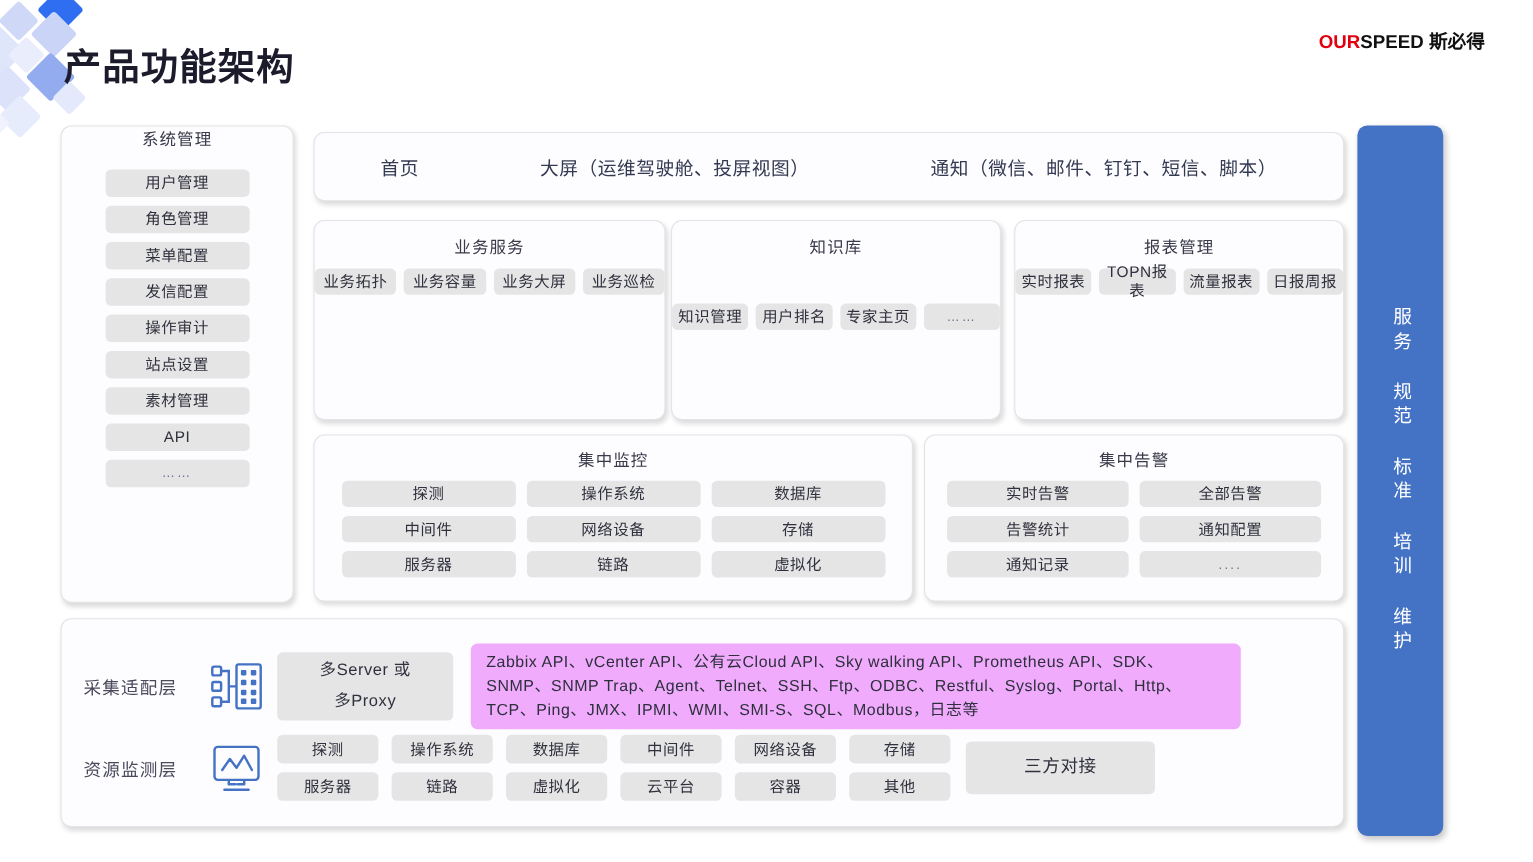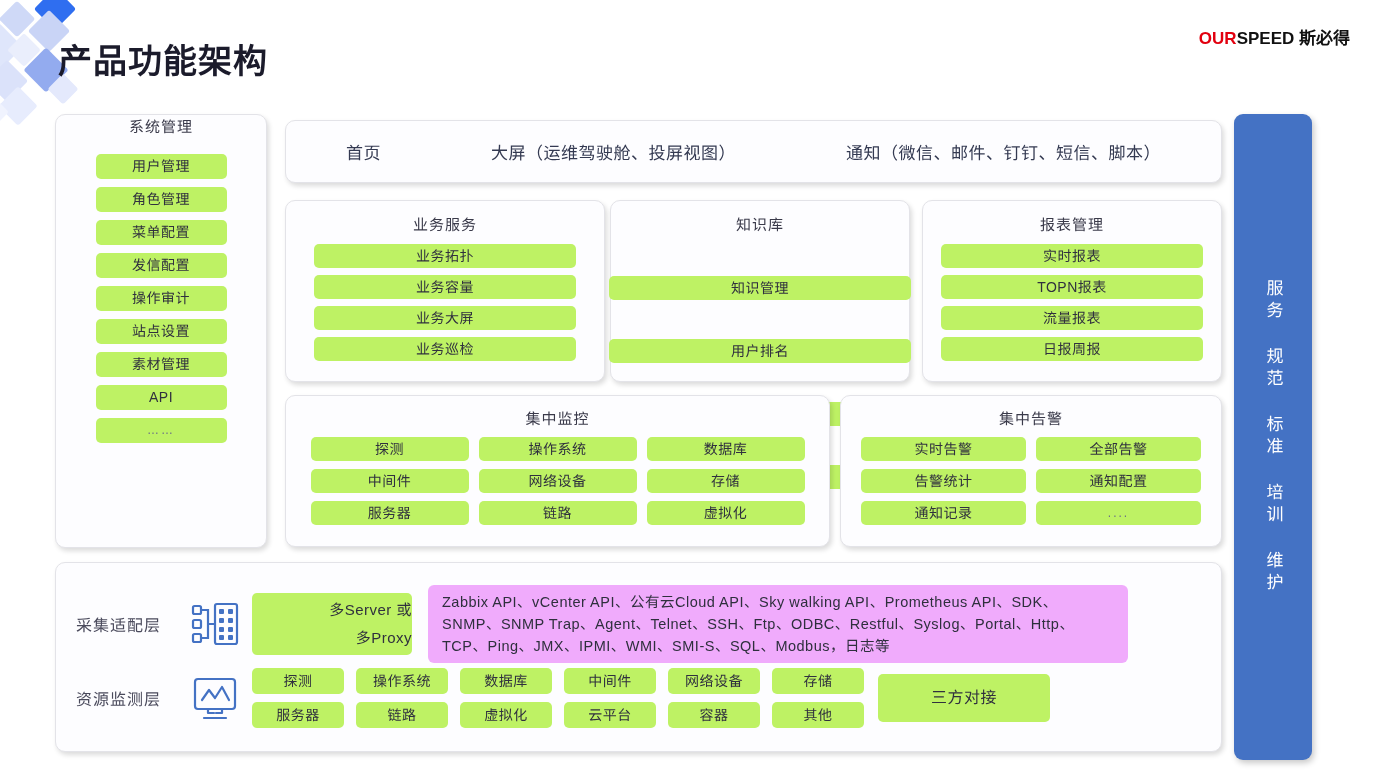--- a/index.html
+++ b/index.html
@@ -45,21 +45,21 @@
   }
   .card-title {
     text-align: center;
     color: #3a3a4a;
     font-size: 15px;
     letter-spacing: 1px;
   }
 
   
   .pill {
-    background: #bef264;
+    background: #e5e5e5;
     border-radius: 5px;
     color: #30313e;
     font-size: 14px;
     display: flex;
     align-items: center;
     justify-content: center;
     text-align: center;
     letter-spacing: 0.5px;
     line-height: 1.2;
   }
@@ -72,21 +72,21 @@
   #sys-list .pill { width: 131px; height: 25px; }
 
   
   #topbar { left: 285px; top: 120px; width: 937px; height: 63px; display: flex; align-items: center; }
   #topbar-items { display: flex; align-items: center; width: 100%; padding: 0 60px; justify-content: space-between; }
   .nav-item { color: #343a52; font-size: 17px; letter-spacing: 0.5px; white-space: nowrap; }
 
   
   .trio { top: 200px; height: 182px; padding-top: 12px; }
   .trio .card-title { margin-bottom: 10px; }
-  .trio .pillcol { display: flex; flex-direction: column; gap: 7px; align-items: center; }
+  .trio .pillcol { display: flex; flex-direction: row; gap: 7px; align-items: center; }
   #card-biz { left: 285px; width: 320px; }
   #card-kb  { left: 610px; width: 300px; }
   #card-rep { left: 922px; width: 300px; }
   #card-biz .pill { width: 262px; height: 24px; }
   #card-kb  .pill { width: 302px; height: 24px; margin-top: 32px; }
   #card-rep .pill { width: 262px; height: 24px; }
 
   
   #card-mon { left: 285px; top: 395px; width: 545px; height: 152px; padding-top: 11px; }
   #card-alm { left: 840px; top: 395px; width: 382px; height: 152px; padding-top: 11px; }
@@ -111,21 +111,21 @@
   }
 
   
   #bottom-card { left: 55px; top: 562px; width: 1167px; height: 190px; }
   .layer-row { position: absolute; display: flex; align-items: center; }
   #row-collect { left: 20px; top: 22px; }
   #row-resource { left: 20px; top: 105px; }
   .layer-label { color: #4a4a5c; font-size: 16px; width: 112px; text-align: left; letter-spacing: 1px; }
   .layer-icon { width: 54px; height: 54px; margin-right: 10px; display: flex; align-items: center; justify-content: center; }
 
-  #proxy-pill { width: 160px; height: 62px; flex-direction: column; gap: 10px; font-size: 15px; align-items: flex-end; }
+  #proxy-pill { width: 160px; height: 62px; flex-direction: column; gap: 10px; font-size: 15px; }
   #proto-pill {
     width: 700px; min-height: 66px; padding: 6px 14px;
     display: block; text-align: left; font-size: 14.5px; line-height: 1.52;
     color: #2e2f3d; border-radius: 6px; background: #f0abfc;
   }
 
   #res-grid { display: flex; align-items: center; gap: 14px; }
   #res-cols { display: flex; flex-direction: column; gap: 8px; }
   #res-cols .grid-row { gap: 12px; }
   #res-cols .pill { width: 92px; height: 26px; }

